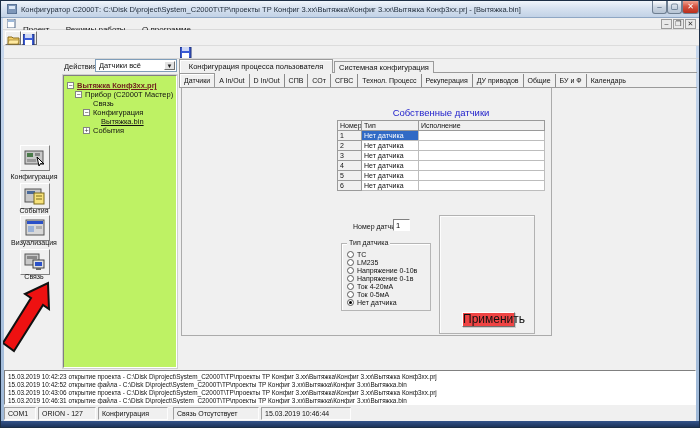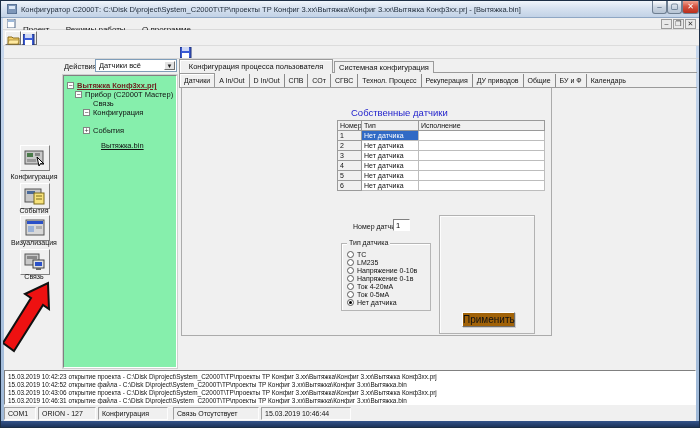--- a/index.html
+++ b/index.html
@@ -32,56 +32,56 @@
   .workfile-text{font-size:8px;font-weight:bold;white-space:nowrap;color:#101010;}
   
   .side-btn{width:30px;height:26px;background:#f0f0f0;border:1px solid;
             border-color:#fff #808080 #808080 #fff;display:flex;align-items:center;justify-content:center;}
   .side-label{width:62px;text-align:center;font-size:7px;color:#101010;}
   
   .small-label{font-size:7.5px;}
   .combo{background:#fff;border:1px solid #7f9db9;height:13px;font-size:7.5px;line-height:11px;padding-left:3px;}
   .combo-arrow{position:absolute;right:1px;top:1px;width:11px;height:9px;background:#e3e3e3;
                border:1px solid;border-color:#fff #707070 #707070 #fff;font-size:6px;line-height:8px;text-align:center;color:#222;}
-  .treebox{background:#86efac;border:1px solid;border-color:#808080 #fff #fff #808080;outline:1px solid #d0d0d0;text-align:center;}
+  .treebox{background:#bef264;border:1px solid;border-color:#808080 #fff #fff #808080;outline:1px solid #d0d0d0;text-align:center;}
   .tree-item{position:absolute;font-size:7.5px;white-space:nowrap;line-height:9px;}
   .exp{position:absolute;width:7px;height:7px;background:#fff;border:1px solid #848484;
        font-size:7px;line-height:5px;text-align:center;color:#333;}
   .exp.minus::after{content:"−";} .exp.plus::after{content:"+";}
   .t-project{font-weight:bold;text-decoration:underline;color:#6e1d1d;}
   .t-bold{font-weight:normal;}
-  .t-link{text-decoration:underline;margin-top:24px;}
+  .t-link{text-decoration:underline;}
   
   .tab1{position:absolute;height:14px;background:#f0f0f0;border:1px solid #9a9a9a;border-bottom:none;
         font-size:7.5px;text-align:center;line-height:13px;}
   .tab1.active{box-shadow:inset 1px 1px 0 #fff;z-index:3;}
   .tabs2-strip{border-bottom:1px solid #9a9a9a;display:flex;align-items:center;}
   .tab2{font-size:7px;padding:2px 4px;border-right:1px solid #8a8a8a;white-space:nowrap;line-height:9px;}
   .tab2.active{border:1px solid #9a9a9a;border-bottom:none;background:#f0f0f0;box-shadow:inset 1px 1px 0 #fff;}
   .content-panel{background:#f0f0f0;border:1px solid #ababab;border-top:none;}
   
-  .sensors-title{font-size:9.5px;color:#2222cc;white-space:nowrap;}
+  .sensors-title{font-size:9.5px;color:#2222cc;text-align:center;white-space:nowrap;}
   table.sens{border-collapse:collapse;table-layout:fixed;font-size:7px;background:#fff;border:1px solid #555;}
   table.sens th{background:#f0f0f0;border:1px solid #9a9a9a;font-weight:normal;text-align:left;
                 padding:0 0 0 2px;height:10px;overflow:hidden;}
   table.sens td{border:1px solid #bdbdbd;background:#fff;padding:0 0 0 2px;height:10px;overflow:hidden;white-space:nowrap;}
   table.sens td.numcell{background:#f0f0f0;border:1px solid #9a9a9a;}
   table.sens td.selcell{background:#316ac5;color:#fff;}
   
   .numfield{background:#fff;border:1px solid;border-color:#808080 #fff #fff #808080;
             font-size:7.5px;padding:0 0 0 2px;width:17px;height:12px;font-family:"Liberation Sans",sans-serif;}
   .groupbox{border:1px solid #b5b5b5;box-shadow:inset 1px 1px 0 #fff;}
   .groupbox-label{position:absolute;top:-5px;left:5px;background:#f0f0f0;padding:0 2px;font-size:7px;}
   .radio-row{position:absolute;left:5px;height:8px;font-size:7px;line-height:8px;white-space:nowrap;}
   .rad{display:inline-block;width:7px;height:7px;border:1px solid #5a5a5a;border-radius:50%;
        background:#fff;vertical-align:-1px;margin-right:3px;}
   .rad.sel::after{content:"";display:block;width:3px;height:3px;border-radius:50%;background:#000;margin:1px;}
   .panelbox{background:#f0f0f0;border:1px solid #b2b2b2;box-shadow:inset 1px 1px 0 #fdfdfd;}
-  .btn3d{background:#a16207;border:1px solid;border-color:#fff #6f6f6f #6f6f6f #fff;
-         font-size:10px;text-align:right;box-shadow:1px 1px 0 #40404033;}
+  .btn3d{background:#ef4444;border:1px solid;border-color:#fff #6f6f6f #6f6f6f #fff;
+         font-size:12px;text-align:right;box-shadow:1px 1px 0 #40404033;}
   
   .logbox{background:#fff;border:1px solid;border-color:#808080 #fff #fff #808080;
           font-size:6.4px;line-height:8px;padding:2px 3px;overflow:hidden;}
   .logline{white-space:nowrap;}
   .statcell{position:absolute;top:406px;height:13px;border:1px solid;border-color:#9f9f9f #fdfdfd #fdfdfd #9f9f9f;
             font-size:7px;line-height:11px;padding:0 3px;white-space:nowrap;overflow:hidden;background:#f0f0f0;}
   .sep-line{background:#d5d5d5;}
 </style>
 </head>
 <body>

